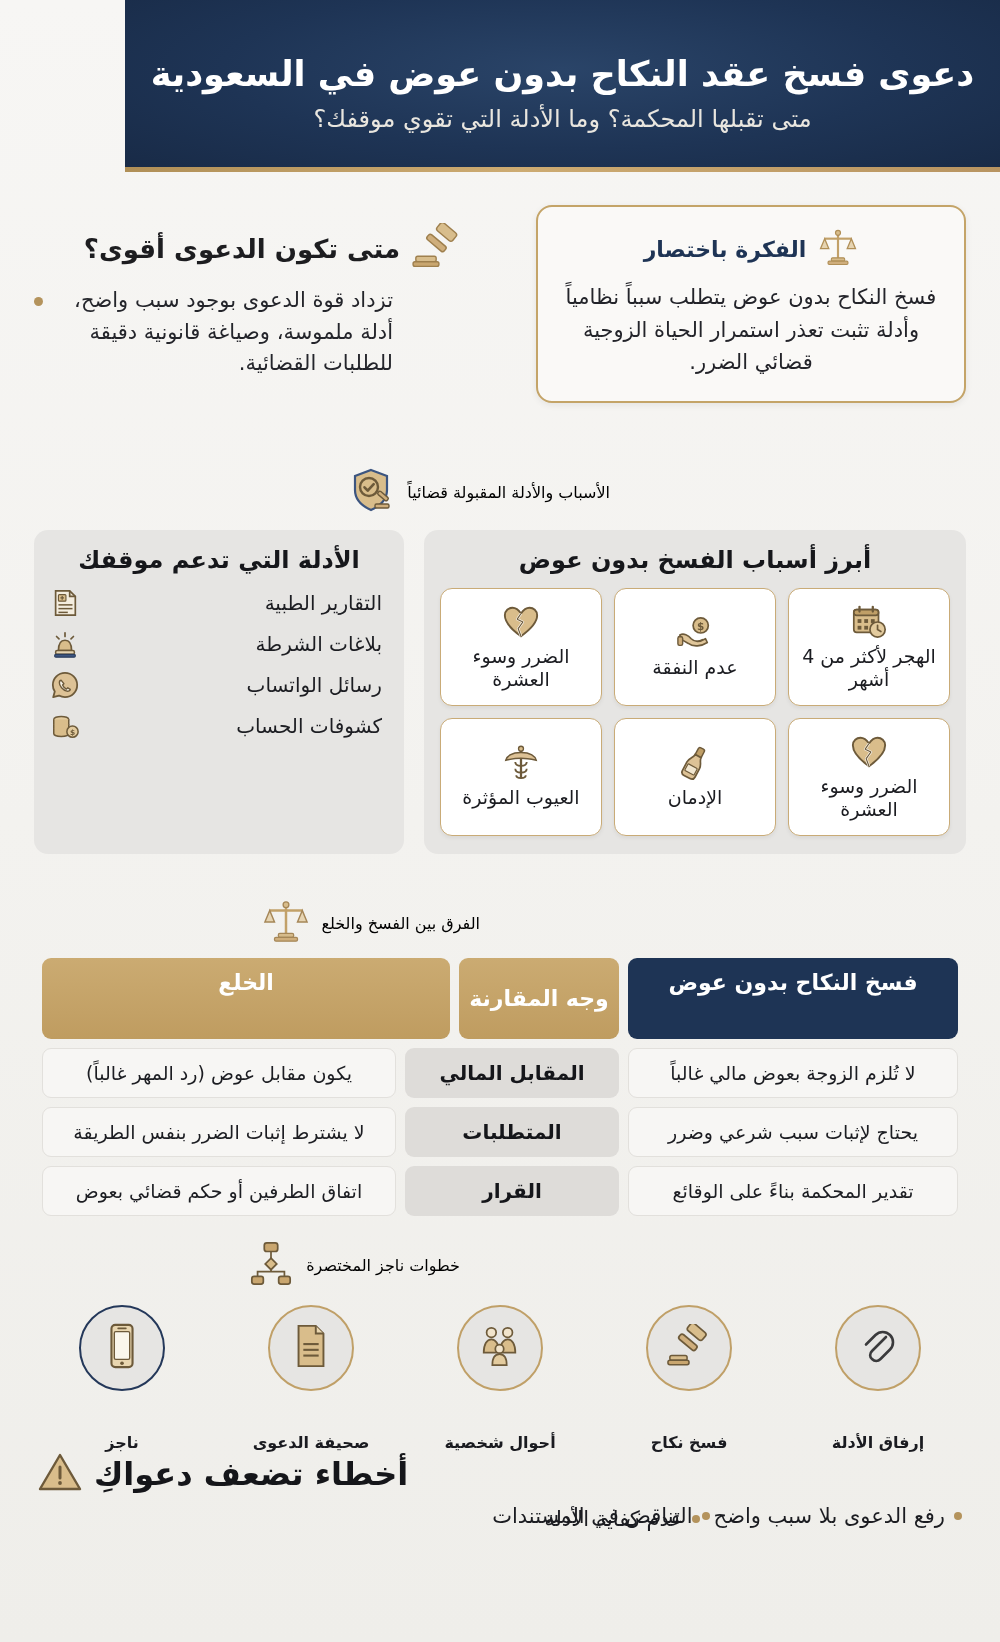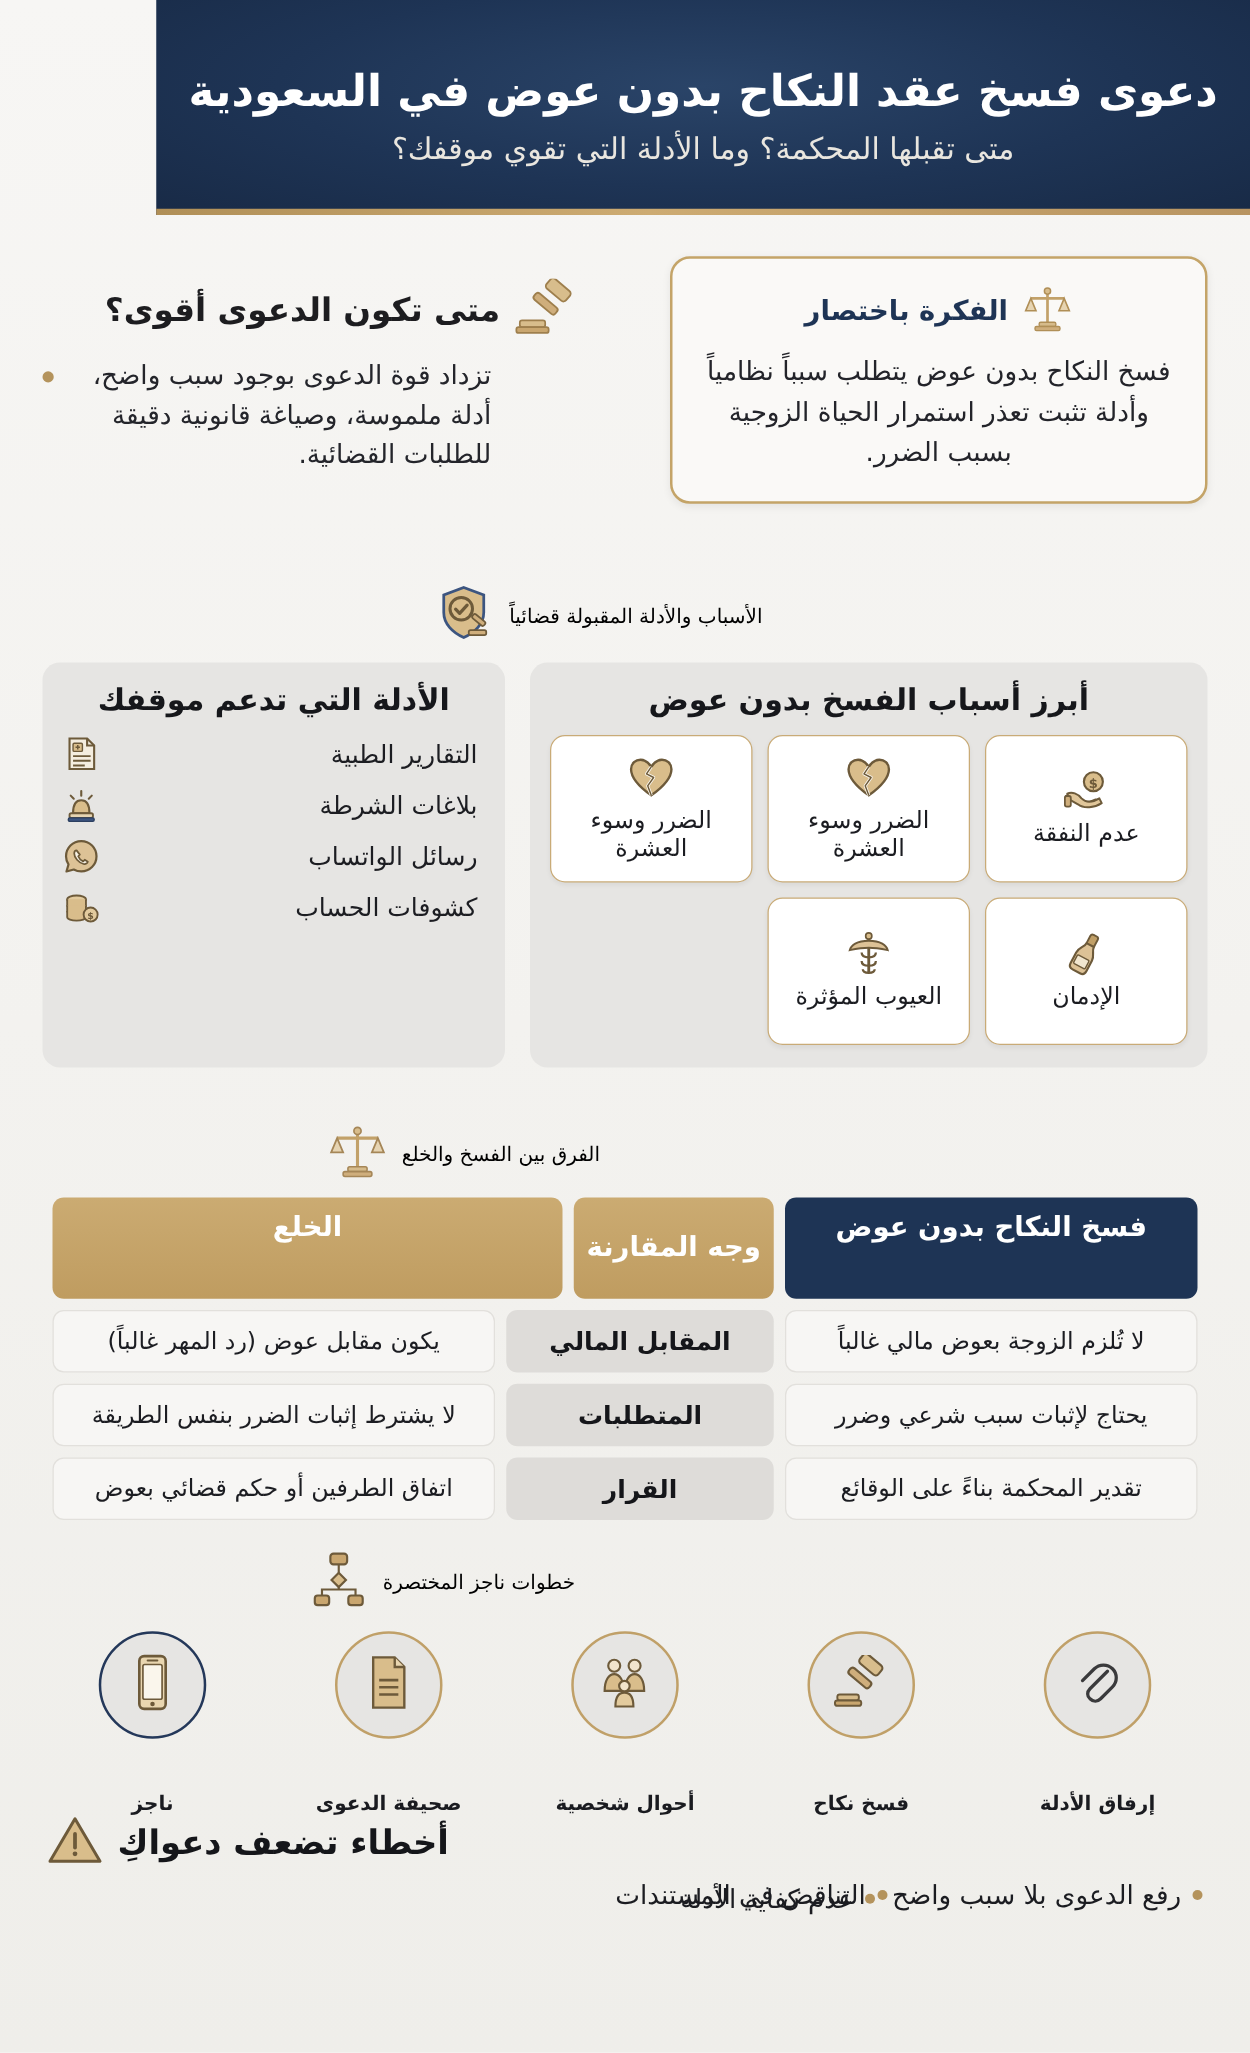--- a/index.html
+++ b/index.html
@@ -321,21 +321,21 @@
   }
 
   
   .mistakes {
     position: absolute;
     top: 1452px;
     right: 38px;
     left: 38px;
   }
   .mistakes .sec-head { justify-content: flex-start; }
-  .mistakes .sec-head .txt { font-size: 27px; }
+  .mistakes .sec-head .txt { font-size: 32px; }
   .mistake-items {
     display: flex;
     flex-direction: row;
     align-items: flex-start;
     gap: 4px;
     margin-top: 8px;
   }
   .mi-line {
     display: flex;
     flex-direction: row;
@@ -376,21 +376,21 @@
             <circle cx="24" cy="7" r="3" fill="#d8bd8c" stroke="#b08f57" stroke-width="1.4"></circle>
             <line x1="8" y1="14" x2="40" y2="14" stroke="#c2a169" stroke-width="2.6"></line>
             <path d="M8 14 L3 26 L13 26 Z" fill="#e6d4b2" stroke="#b08f57" stroke-width="1.5"></path>
             <path d="M40 14 L35 26 L45 26 Z" fill="#e6d4b2" stroke="#b08f57" stroke-width="1.5"></path>
             <rect x="16" y="37" width="16" height="4" rx="1.5" fill="#d6bb8b" stroke="#b08f57" stroke-width="1.3"></rect>
             <rect x="12" y="41" width="24" height="4" rx="1.5" fill="#cfae7c" stroke="#b08f57" stroke-width="1.3"></rect>
           </svg>
         </span>
         <span class="title">الفكرة باختصار</span>
       </div>
-      <p>فسخ النكاح بدون عوض يتطلب سبباً نظامياً وأدلة تثبت تعذر استمرار الحياة الزوجية بسبب الضرر.</p>
+      <p>فسخ النكاح بدون عوض يتطلب سبباً نظامياً وأدلة تثبت تعذر استمرار الحياة الزوجية قضائي الضرر.</p>
     </div>
 
     <div class="strong-block">
       <div class="card-head">
         <span>
           <svg width="52" height="48" viewBox="0 0 56 52">
             <rect x="26" y="4" width="22" height="11" rx="3" transform="rotate(40 37 10)" fill="#d8bd8c" stroke="#9e7f4d" stroke-width="1.6"></rect>
             <rect x="14" y="18" width="24" height="7" rx="2.5" transform="rotate(40 26 22)" fill="#cfae7c" stroke="#9e7f4d" stroke-width="1.6"></rect>
             <rect x="4" y="36" width="22" height="6" rx="2" fill="#d8bd8c" stroke="#9e7f4d" stroke-width="1.5"></rect>
             <rect x="1" y="42" width="28" height="5" rx="2" fill="#c9a66f" stroke="#9e7f4d" stroke-width="1.5"></rect>
@@ -417,20 +417,38 @@
       </svg>
     </span>
   </div>
 
   <div class="panels">
 
     <div class="panel panel-reasons">
       <h3>أبرز أسباب الفسخ بدون عوض</h3>
       <div class="reason-grid">
 
+        <div class="reason-card">
+          <span class="ricon">
+            <svg width="38" height="38" viewBox="0 0 40 40">
+              <rect x="4" y="7" width="26" height="24" rx="3" fill="#d9bd8b" stroke="#6d5a3a" stroke-width="1.8"></rect>
+              <rect x="4" y="7" width="26" height="6" rx="3" fill="#c09f67" stroke="#6d5a3a" stroke-width="1.8"></rect>
+              <line x1="10" y1="4" x2="10" y2="9" stroke="#6d5a3a" stroke-width="2.4" stroke-linecap="round"></line>
+              <line x1="24" y1="4" x2="24" y2="9" stroke="#6d5a3a" stroke-width="2.4" stroke-linecap="round"></line>
+              <rect x="8" y="17" width="4" height="4" fill="#6d5a3a"></rect>
+              <rect x="15" y="17" width="4" height="4" fill="#6d5a3a"></rect>
+              <rect x="22" y="17" width="4" height="4" fill="#6d5a3a"></rect>
+              <rect x="8" y="24" width="4" height="4" fill="#6d5a3a"></rect>
+              <rect x="15" y="24" width="4" height="4" fill="#6d5a3a"></rect>
+              <circle cx="29" cy="28" r="8" fill="#e3cb9e" stroke="#6d5a3a" stroke-width="1.8"></circle>
+              <path d="M29 23.5 V28 L32.5 30" fill="none" stroke="#6d5a3a" stroke-width="1.8" stroke-linecap="round"></path>
+            </svg>
+          </span>
+          <span class="rlabel">الهجر لأكثر من 4 أشهر</span>
+        </div>
 
         <div class="reason-card">
           <span class="ricon">
             <svg width="38" height="38" viewBox="0 0 40 40">
               <circle cx="26" cy="12" r="8" fill="#d9bd8b" stroke="#6d5a3a" stroke-width="1.8"></circle>
               <text x="26" y="17" font-size="11" font-family="DejaVu Sans, sans-serif" text-anchor="middle" fill="#6d5a3a" font-weight="bold">$</text>
               <path d="M3 24 L8 22 L12 26 C16 30 22 30 28 27" fill="none" stroke="#6d5a3a" stroke-width="1.8" stroke-linecap="round"></path>
               <path d="M4 22 C8 20 13 22 16 26 C20 30 26 29 31 26 L33 30 C27 34 18 35 13 31 L6 27 Z" fill="#e0c69a" stroke="#6d5a3a" stroke-width="1.7" stroke-linejoin="round"></path>
               <rect x="2" y="24" width="5" height="9" rx="1.6" fill="#cfae7c" stroke="#6d5a3a" stroke-width="1.5"></rect>
             </svg>

